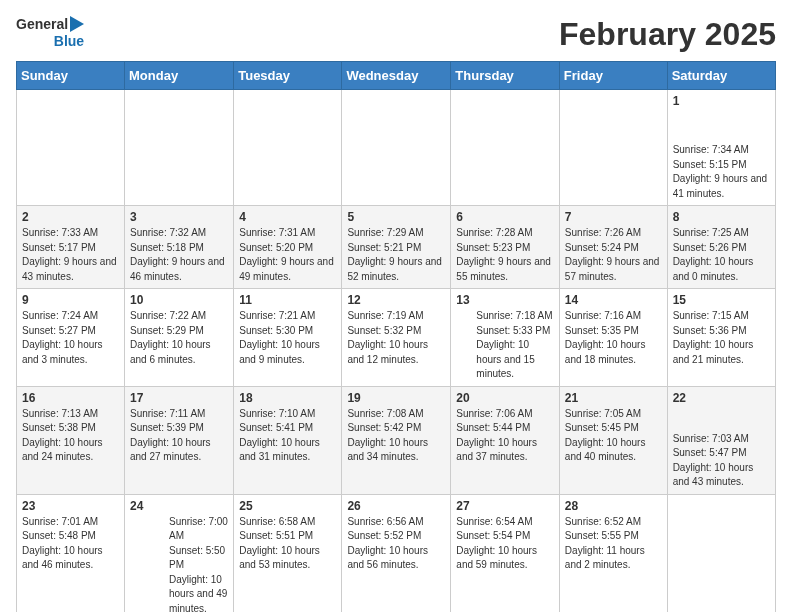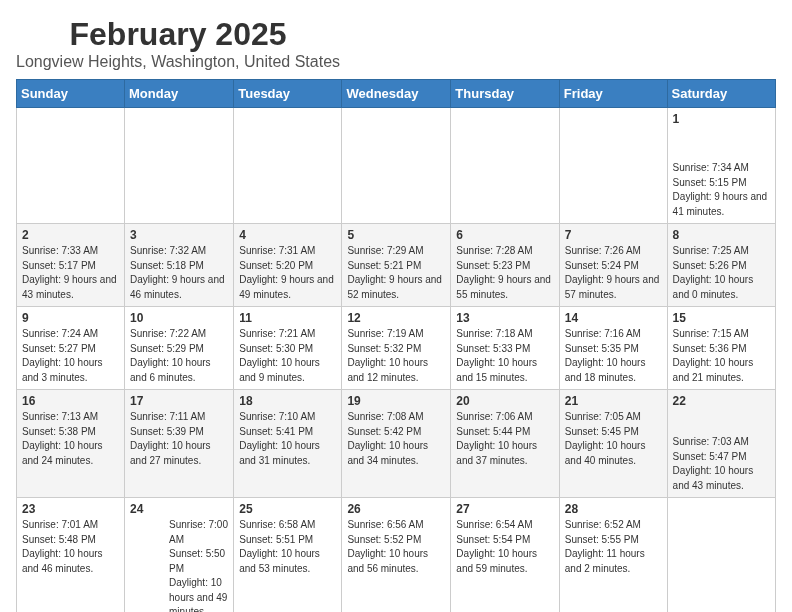--- a/index.html
+++ b/index.html
@@ -85,23 +85,31 @@
     .day-info {
       font-size: 10px;
       line-height: 1.45;
       color: #333;
     }
   </style>
 </head>
 <body>
 
 <div class="header">
+  <div class="logo">
+    <div style="display:flex;flex-direction:column;align-items:flex-end;">
+      <div style="display:flex;align-items:center;">
+        <span class="logo-text" style="color:#333;">General</span>
+        <div class="logo-arrow"></div>
+      </div>
+      <span class="logo-text logo-blue">Blue</span>
+    </div>
+  </div>
   <div class="title-block">
     <div class="month-title">February 2025</div>
-    <div class="location">Longview Heights, Washington, United States</div>
   </div>
 </div>
 
 <table class="calendar">
   <thead>
     <tr>
     <th>Sunday</th>
         <th>Monday</th>
         <th>Tuesday</th>
         <th>Wednesday</th>
@@ -189,21 +197,21 @@
 Daylight: 10 hours and 9 minutes.</div>
         </td>
         <td>
           <span class="day-num">12</span>
           <div class="day-info" style="white-space: pre-line;">Sunrise: 7:19 AM
 Sunset: 5:32 PM
 Daylight: 10 hours and 12 minutes.</div>
         </td>
         <td>
           <span class="day-num">13</span>
-          <div class="day-info" style="white-space: pre-line;">Sunrise: 7:18 AM
+          <div class="day-info" style="white-space: pre-line; margin-left: 20px;">Sunrise: 7:18 AM
 Sunset: 5:33 PM
 Daylight: 10 hours and 15 minutes.</div>
         </td>
         <td>
           <span class="day-num">14</span>
           <div class="day-info" style="white-space: pre-line;">Sunrise: 7:16 AM
 Sunset: 5:35 PM
 Daylight: 10 hours and 18 minutes.</div>
         </td>
         <td>

